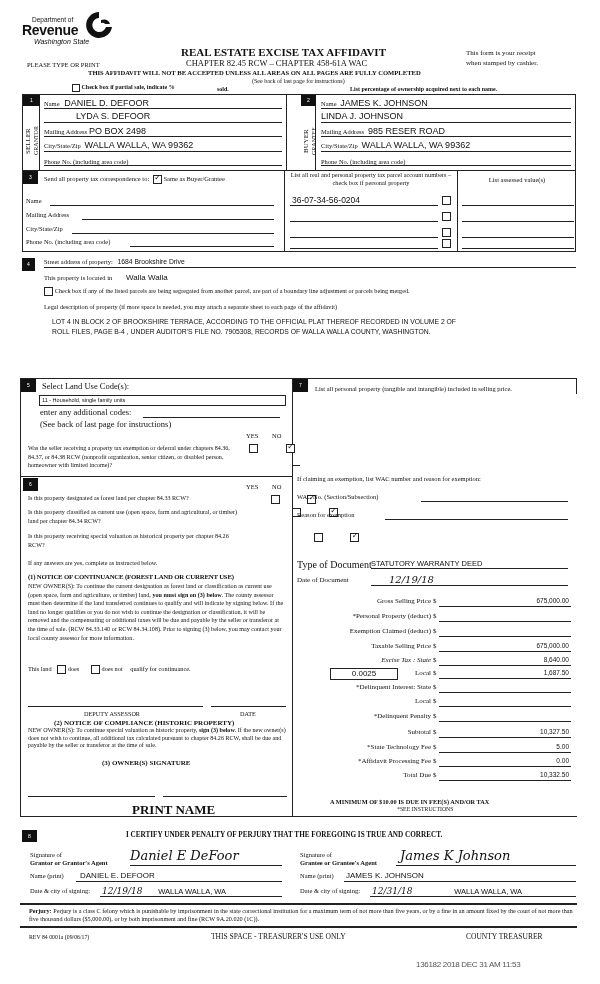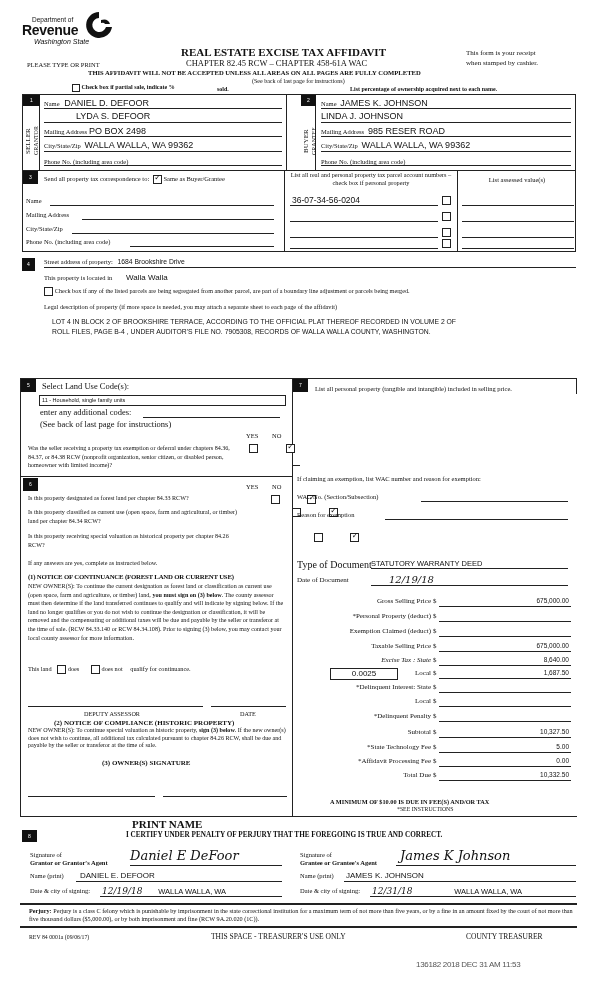--- a/index.html
+++ b/index.html
@@ -239,21 +239,21 @@
 <div class="abs serif" style="left:84px;top:710px;font-size:6.2px;">DEPUTY ASSESSOR</div>
 <div class="abs serif" style="left:240px;top:710px;font-size:6.2px;">DATE</div>
 
 <div class="abs serif b" style="left:54px;top:719px;font-size:7px;white-space:nowrap;">(2) NOTICE OF COMPLIANCE (HISTORIC PROPERTY)</div>
 <div class="abs serif" style="left:28px;top:727px;width:260px;font-size:6.1px;line-height:7.5px;">
   <span>NEW OWNER(S): To continue special valuation as historic property, </span><b>sign (3) below</b><span>. If the new owner(s) does not wish to continue, all additional tax calculated pursuant to chapter 84.26 RCW, shall be due and payable by the seller or transferor at the time of sale.</span>
 </div>
 <div class="abs serif b" style="left:102px;top:759px;font-size:7px;">(3)  OWNER(S) SIGNATURE</div>
 <div class="abs uline" style="left:28px;top:796px;width:127px;border-bottom-width:1.5px;"></div>
 <div class="abs uline" style="left:163px;top:796px;width:124px;border-bottom-width:1.5px;"></div>
-<div class="abs serif b" style="left:132px;top:802px;font-size:11px;margin-top:16px;">PRINT NAME</div>
+<div class="abs serif b" style="left:132px;top:802px;font-size:13px;">PRINT NAME</div>
 
 
 <div class="abs secnum" style="left:293px;top:379px;width:15px;height:13px;line-height:13px;">7</div>
 <div class="abs serif" style="left:305px;top:383px;width:270px;font-size:6.5px;line-height:12px;text-indent:10px;">List all  personal property (tangible and intangible) included in selling price.</div>
 
 <div class="abs serif" style="left:297px;top:475px;font-size:6.5px;white-space:nowrap;">If claiming an exemption, list WAC number and reason for exemption:</div>
 <div class="abs" style="left:297px;top:493px;width:275px;height:9px;">
   <span class="serif" style="font-size:6.5px;">WAC No. (Section/Subsection)</span>
   <span class="abs uline" style="left:124px;right:4px;top:0;height:9px;"></span>
 </div>

